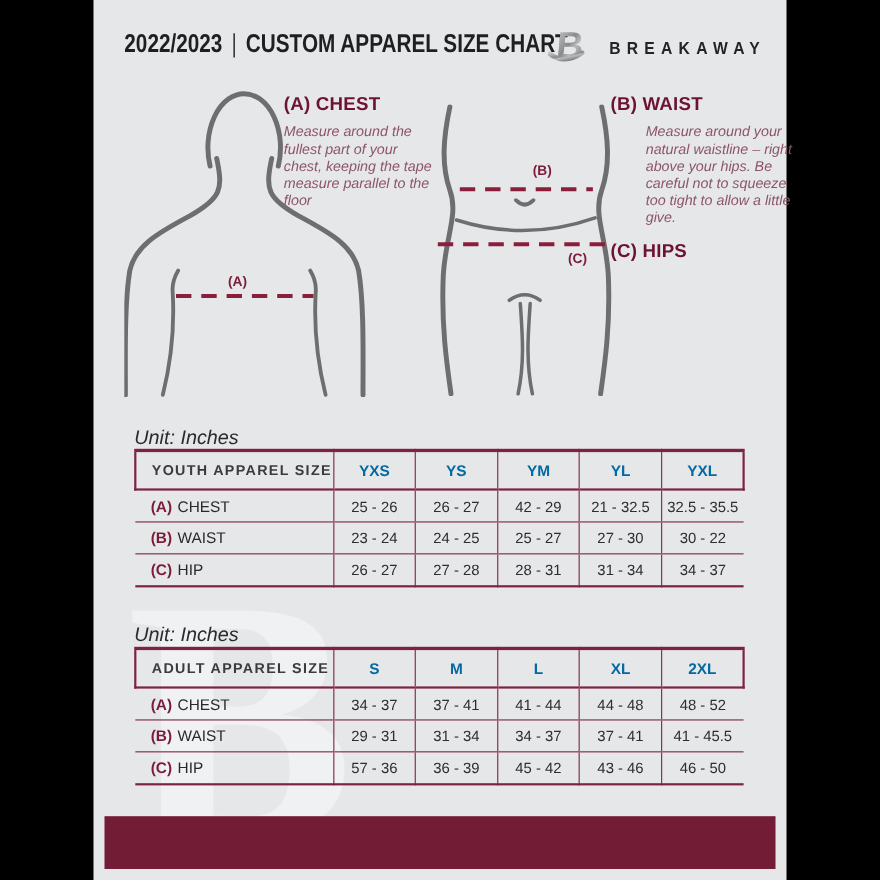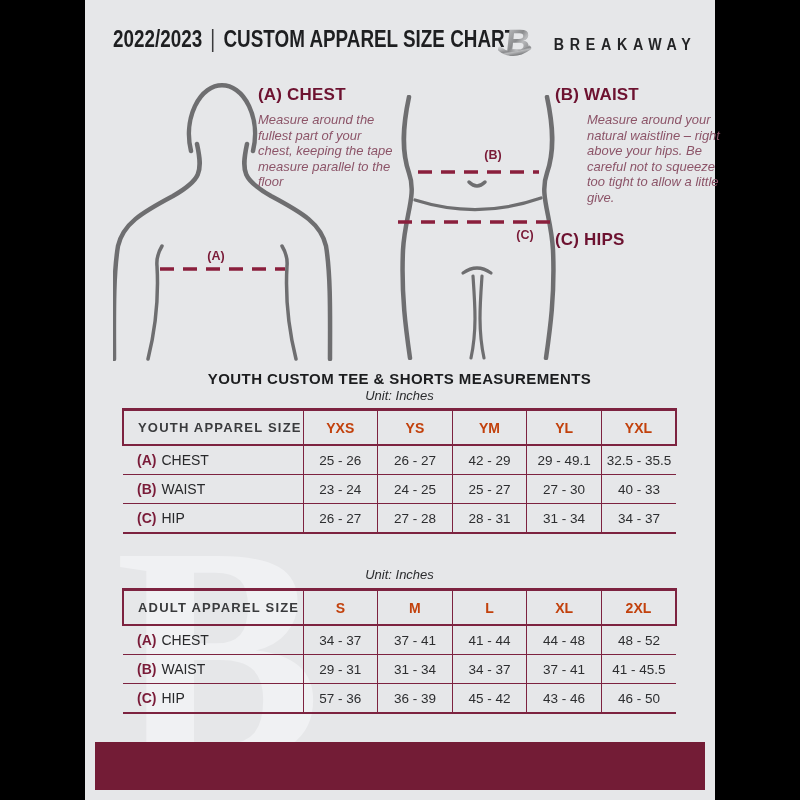--- a/index.html
+++ b/index.html
@@ -15,26 +15,26 @@
   .masthead-title .divider{font-weight:normal;color:#3a3a3c;padding:0 10px;}
   .brand{position:absolute;right:16px;top:22px;display:flex;align-items:center;gap:10px;}
   .brand-name{font-weight:bold;font-size:15px;letter-spacing:6px;color:#232426;transform:scale(.95,1.05);}
   
   .guide-heading{position:absolute;font-weight:bold;font-size:17px;color:#6d1230;letter-spacing:.2px;}
   .guide-body{position:absolute;font-style:italic;font-size:13px;line-height:15.5px;color:#8c5468;}
   .fig{position:absolute;}
   
   .tbl-title{position:absolute;width:555px;left:37px;text-align:center;font-weight:bold;
     font-size:15px;color:#1c1d1f;letter-spacing:.4px;}
-  .tbl-unit{position:absolute;width:555px;left:37px;text-align:center;font-style:italic;
-    font-size:13px;color:#2a2b2d;}
+  .tbl-unit{position:absolute;width:555px;left:37px;font-style:italic;
+    font-size:18px;color:#2a2b2d;}
   table.size-table{position:absolute;left:37px;width:555px;border-collapse:collapse;table-layout:fixed;
     border-top:3px solid #7d2340;border-bottom:2px solid #7d2340;}
   table.size-table col.c0{width:180px;}
-  table.size-table th{height:33px;font-size:14px;font-weight:bold;color:#c2410c;padding:0;text-align:center;
+  table.size-table th{height:33px;font-size:14px;font-weight:bold;color:#0369a1;padding:0;text-align:center;
     border-bottom:2px solid #7d2340;}
   table.size-table th.label-col{font-weight:bold;font-size:13px;color:#3a3b3d;letter-spacing:1.2px;
     text-align:left;padding-left:14px;border-left:2px solid #7d2340;}
   table.size-table th.size-col:last-child{border-right:2px solid #7d2340;}
   table.size-table td{height:28px;font-size:13.5px;font-weight:normal;color:#2d2e30;text-align:center;padding:0;}
   table.size-table th.size-col,table.size-table td.val{border-left:1.6px solid #7d2340;}
   table.size-table tbody tr:not(:last-child) td{border-bottom:1.6px solid #7d2340;}
   table.size-table td.label-col{text-align:left;padding-left:14px;font-weight:normal;font-size:14px;color:#28292b;}
   table.size-table td.label-col .prefix{font-weight:bold;color:#7a1b38;margin-right:5px;}
   
@@ -100,23 +100,22 @@
       <text x="100" y="64" text-anchor="middle" font-size="12.5" font-weight="bold" fill="#7a1b38">(B)</text>
       <text x="132" y="144" text-anchor="middle" font-size="12.5" font-weight="bold" fill="#7a1b38">(C)</text>
     </svg>
 
     <div class="guide-heading" style="left:173px;top:85px;">(A) CHEST</div>
     <div class="guide-body" style="left:173px;top:112px;width:140px;">Measure around the fullest part of your chest, keeping the tape measure parallel to the floor</div>
 
     <div class="guide-heading" style="left:470px;top:85px;">(B) WAIST</div>
     <div class="guide-body" style="left:488px;top:112px;width:145px;margin-left:14px;">Measure around your natural waistline – right above your hips. Be careful not to squeeze too tight to allow a little give.</div>
 
-    <div class="guide-heading" style="left:470px;top:219px;margin-top:11px;">(C) HIPS</div>
-
-    <div class="tbl-title" style="top:370px;">YOUTH CUSTOM TEE &amp; SHORTS MEASUREMENTS</div>
+    <div class="guide-heading" style="left:470px;top:219px;">(C) HIPS</div>
+
     <div class="tbl-unit" style="top:388px;">Unit: Inches</div>
     <table class="size-table" style="top:408px;">
       <colgroup>
           <col class="c0">
           <col>
           <col>
           <col>
           <col>
           <col>
         </colgroup>
@@ -129,30 +128,30 @@
             <th class="size-col">YL</th>
             <th class="size-col">YXL</th>
           </tr>
         </thead>
       <tbody>
           <tr>
             <td class="label-col"><span class="prefix">(A)</span>CHEST</td>
             <td class="val">25 - 26</td>
             <td class="val">26 - 27</td>
             <td class="val">42 - 29</td>
-            <td class="val">29 - 49.1</td>
+            <td class="val">21 - 32.5</td>
             <td class="val">32.5 - 35.5</td>
           </tr>
           <tr>
             <td class="label-col"><span class="prefix">(B)</span>WAIST</td>
             <td class="val">23 - 24</td>
             <td class="val">24 - 25</td>
             <td class="val">25 - 27</td>
             <td class="val">27 - 30</td>
-            <td class="val">40 - 33</td>
+            <td class="val">30 - 22</td>
           </tr>
           <tr>
             <td class="label-col"><span class="prefix">(C)</span>HIP</td>
             <td class="val">26 - 27</td>
             <td class="val">27 - 28</td>
             <td class="val">28 - 31</td>
             <td class="val">31 - 34</td>
             <td class="val">34 - 37</td>
           </tr>
         </tbody>

